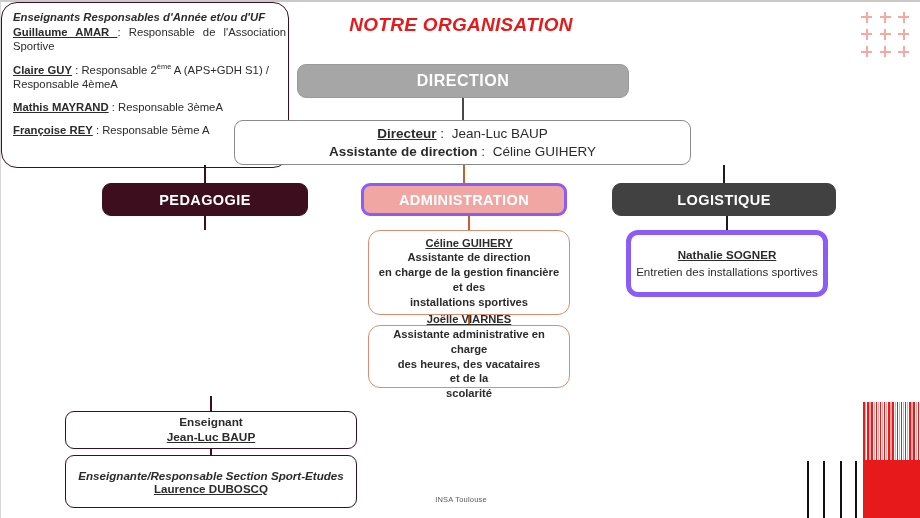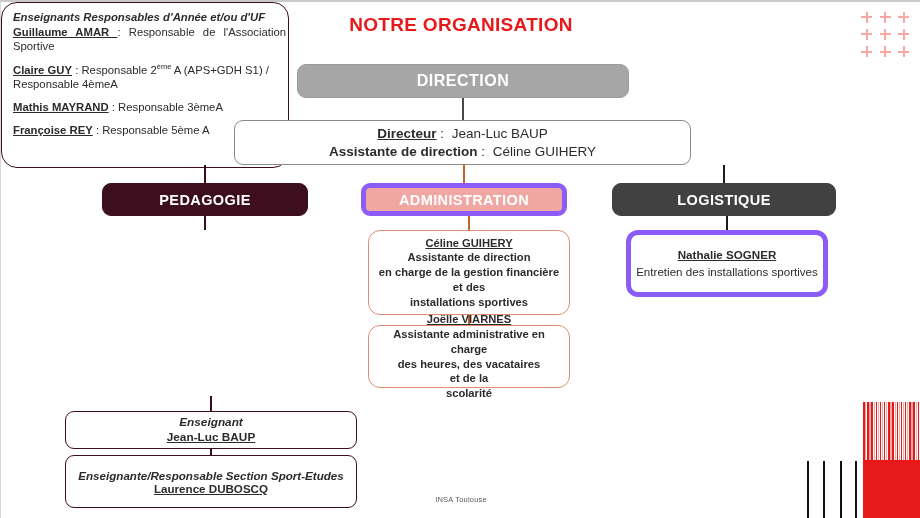--- a/index.html
+++ b/index.html
@@ -19,20 +19,21 @@
 
   
   .slide-title {
     position: absolute;
     left: 0; top: 12px; width: 920px;
     text-align: center;
     color: #e8191b;
     font-size: 19px;
     font-weight: bold;
     letter-spacing: 0.3px;
+    font-style: italic;
   }
 
   
   .box {
     position: absolute;
     border-radius: 9px;
     display: flex;
     align-items: center;
     justify-content: center;
     text-align: center;
@@ -66,21 +67,21 @@
   #director-box .ln { white-space: nowrap; text-align: right; }
   #director-box .lbl { font-weight: bold; text-decoration: underline; }
   #director-box .lbl2 { font-weight: bold; }
 
   #pedagogie-hdr {
     left: 101px; top: 181px; width: 206px; height: 33px;
     background: #3d0f1e; border: 1px solid #3d0f1e;
   }
   #administration-hdr {
     left: 360px; top: 181px; width: 206px; height: 33px;
-    background: #f0a7a3; border: 5px solid #8b5cf6;
+    background: #f0a7a3; border: 3px solid #8b5cf6;
   }
   #logistique-hdr {
     left: 611px; top: 181px; width: 224px; height: 33px;
     background: #414141; border: 1px solid #414141;
   }
 
   
   #pedagogie-list {
     left: 67px; top: 228px; width: 288px; height: 166px;
     background: #ffffff;
@@ -101,21 +102,21 @@
   #pedagogie-list .nm { font-weight: bold; text-decoration: underline; }
   #pedagogie-list .just { text-align: justify; }
   sup { font-size: 0.66em; vertical-align: super; }
 
   #enseignant-box {
     left: 64px; top: 409px; width: 292px; height: 38px;
     background: #ffffff; border: 1px solid #3d0f1e; border-radius: 9px;
     flex-direction: column; line-height: 1.3;
     font-size: 11.8px; color: #2b2b2b;
   }
-  #enseignant-box .it { font-style: italic; font-weight: bold; }
+  #enseignant-box .it { font-weight: bold; }
   #enseignant-box .nm { font-weight: bold; text-decoration: underline; }
 
   #sport-etudes-box {
     left: 64px; top: 453px; width: 292px; height: 53px;
     background: #ffffff; border: 1px solid #3d0f1e; border-radius: 9px;
     flex-direction: column; justify-content: center;
     font-size: 11.6px; color: #2b2b2b;
   }
   #sport-etudes-box .it { font-style: italic; font-weight: bold; }
   #sport-etudes-box .nm { font-weight: bold; text-decoration: underline; }

